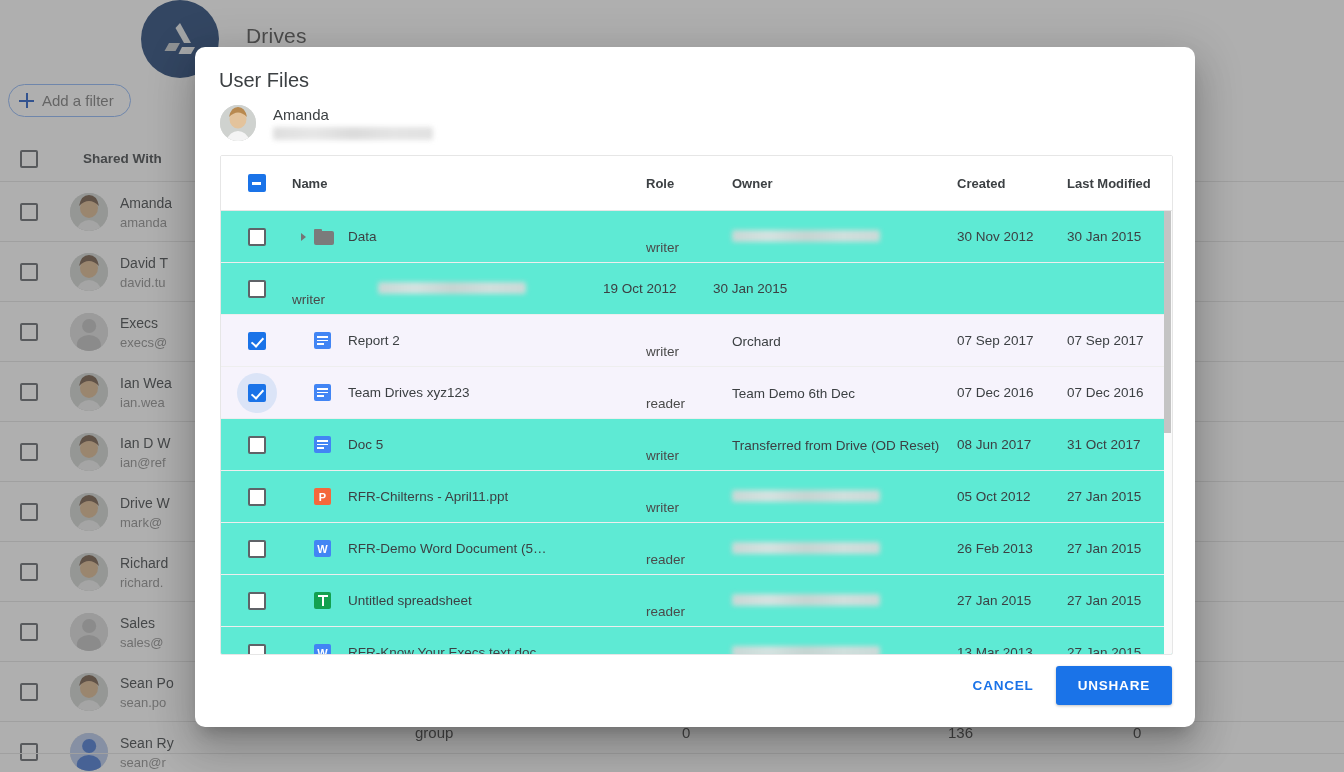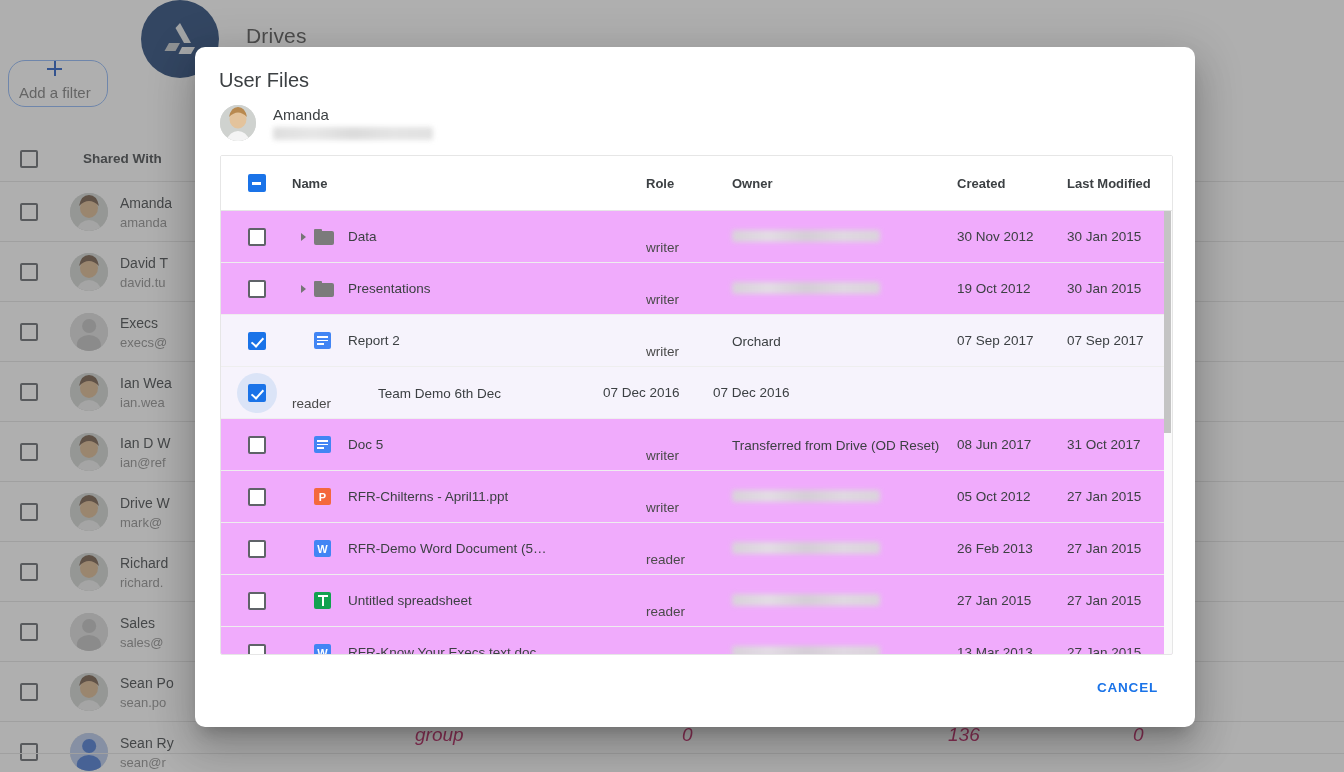--- a/index.html
+++ b/index.html
@@ -22,25 +22,25 @@
     width: 78px; height: 78px; border-radius: 50%;
     background: #1a3e72;
     overflow: hidden;
   }
   .bg-logo svg { position: absolute; left: 16px; top: 16px; }
   .bg-title {
     position: absolute; left: 246px; top: 24px;
     font-size: 21px; color: #4a4a4a; letter-spacing: .2px;
   }
   .filter-chip {
-    position: absolute; left: 8px; top: 60px;
-    height: 47px; padding: 0 16px 0 10px;
+    position: absolute; left: 8px; top: 84px;
+    height: 33px; padding: 0 16px 0 10px;
     border: 1px solid #8ab4f8; border-radius: 17px;
     display: flex; align-items: center; gap: 8px;
-    color: #777; font-size: 15px; background: transparent; flex-direction: column;
+    color: #777; font-size: 15px; background: transparent;
   }
   .plus {
     position: relative; width: 15px; height: 15px; flex: none;
   }
   .plus::before, .plus::after {
     content: ""; position: absolute; background: #1a56c4;
   }
   .plus::before { left: 0; top: 6.5px; width: 15px; height: 2px; }
   .plus::after  { top: 0; left: 6.5px; height: 15px; width: 2px; }
 
@@ -60,21 +60,21 @@
     width: 38px; height: 38px; border-radius: 50%; margin-left: 32px;
     flex: none; overflow: hidden; position: relative; background: #d8d8d8;
   }
   .bg-ident { margin-left: 12px; line-height: 1.35; overflow: hidden; }
   .bg-name { font-size: 14px; color: #3c4043; white-space: nowrap; }
   .bg-mail { font-size: 13px; color: #8a8a8a; white-space: nowrap; }
   .bg-lastrow {
     position: absolute; left: 0; top: 706px; width: 1344px; height: 48px;
     border-bottom: 1px solid #e4e4e4;
   }
-  .bg-lastrow .cell { position: absolute; top: 18px; font-size: 19px; color: #be185d; font-style: italic; }
+  .bg-lastrow .cell { position: absolute; top: 18px; font-size: 15px; color: #404040; }
   .avatar-silhouette {
     position: absolute; inset: 0; background: #dadada;
   }
   .avatar-silhouette::before {
     content: ""; position: absolute; left: 50%; top: 18%;
     width: 36%; height: 36%; border-radius: 50%;
     background: #bdbdbd; transform: translateX(-50%);
   }
   .avatar-silhouette::after {
     content: ""; position: absolute; left: 50%; top: 58%;
@@ -122,21 +122,21 @@
     border: 1px solid #e6e6e6; border-radius: 2px;
     overflow: hidden; background: #fff;
   }
   .thead {
     display: flex; align-items: center; height: 55px;
     border-bottom: 1px solid #e6e6e6; background: #fff;
   }
   .tbody-wrap { position: relative; height: 444px; overflow: hidden; }
   .trow {
     display: flex; align-items: center; height: 52px;
-    border-bottom: 1px solid #eeeeee; background: #f0abfc;
+    border-bottom: 1px solid #eeeeee; background: #5eead4;
   }
   .trow.selected { background: #f6f3fc; }
 
   .c-check { width: 71px; display: flex; justify-content: center; flex: none; position: relative; }
   .c-name  { flex: 1 1 auto; display: flex; align-items: center; min-width: 0; }
   .c-role  { width: 86px; flex: none; }
   .c-owner { width: 225px; flex: none; }
   .c-created { width: 110px; flex: none; }
   .c-mod   { width: 105px; flex: none; }
 
@@ -440,29 +440,20 @@
               </span>
               <span class="c-role td-role">writer</span>
               <span class="c-owner"><span class="blurmail" style="display:inline-block"></span></span>
               <span class="c-created td">30 Nov 2012</span>
               <span class="c-mod td">30 Jan 2015</span>
             </div>
             <div class="trow">
               <span class="c-check">
                 <span class="cb"></span>
               </span>
-              <span class="c-name">
-                <span class="caret">
-                  <i></i>
-                </span>
-                <span class="ficon">
-                  <span class="ic-folder"></span>
-                </span>
-                <span class="nm">Presentations</span>
-              </span>
               <span class="c-role td-role">writer</span>
               <span class="c-owner"><span class="blurmail" style="display:inline-block"></span></span>
               <span class="c-created td">19 Oct 2012</span>
               <span class="c-mod td">30 Jan 2015</span>
             </div>
             <div class="trow selected">
               <span class="c-check">
                 <span class="cb checked"></span>
               </span>
               <span class="c-name">
@@ -479,20 +470,31 @@
               <span class="c-role td-role">writer</span>
               <span class="c-owner"><span class="td">Orchard</span></span>
               <span class="c-created td">07 Sep 2017</span>
               <span class="c-mod td">07 Sep 2017</span>
             </div>
             <div class="trow selected">
               <span class="c-check">
                 <span class="ripple"></span>
                 <span class="cb checked"></span>
               </span>
+              <span class="c-name">
+                <span class="caret"></span>
+                <span class="ficon">
+                  <span class="ic-doc">
+                    <i></i>
+                    <i></i>
+                    <i></i>
+                  </span>
+                </span>
+                <span class="nm">Team Drives xyz123</span>
+              </span>
               <span class="c-role td-role">reader</span>
               <span class="c-owner"><span class="td">Team Demo 6th Dec</span></span>
               <span class="c-created td">07 Dec 2016</span>
               <span class="c-mod td">07 Dec 2016</span>
             </div>
             <div class="trow">
               <span class="c-check">
                 <span class="cb"></span>
               </span>
               <span class="c-name">
@@ -577,15 +579,16 @@
             </div>
           </div>
         <div class="vscroll">
           <div class="vthumb"></div>
         </div>
       </div>
     </div>
 
     <div class="dlg-actions">
       <button class="btn-cancel">CANCEL</button>
+      <button class="btn-unshare">UNSHARE</button>
     </div>
   </div>
 </div>
 
 </body></html>

